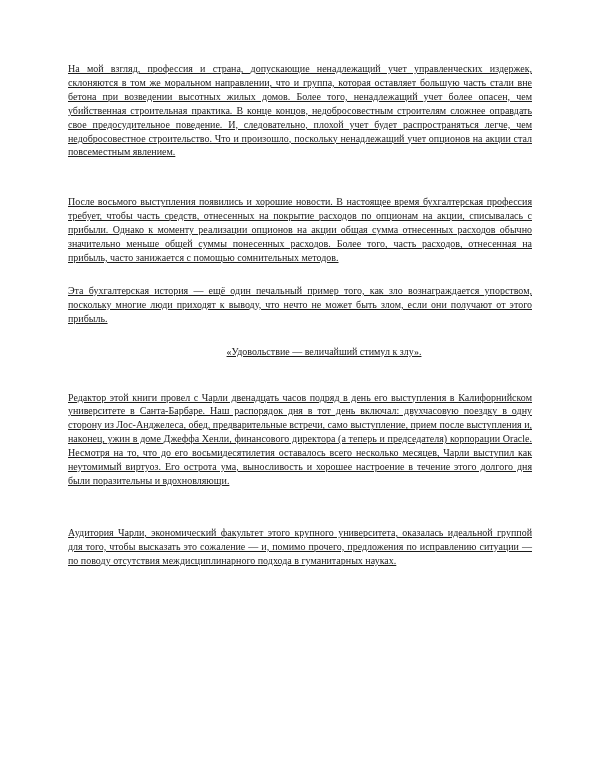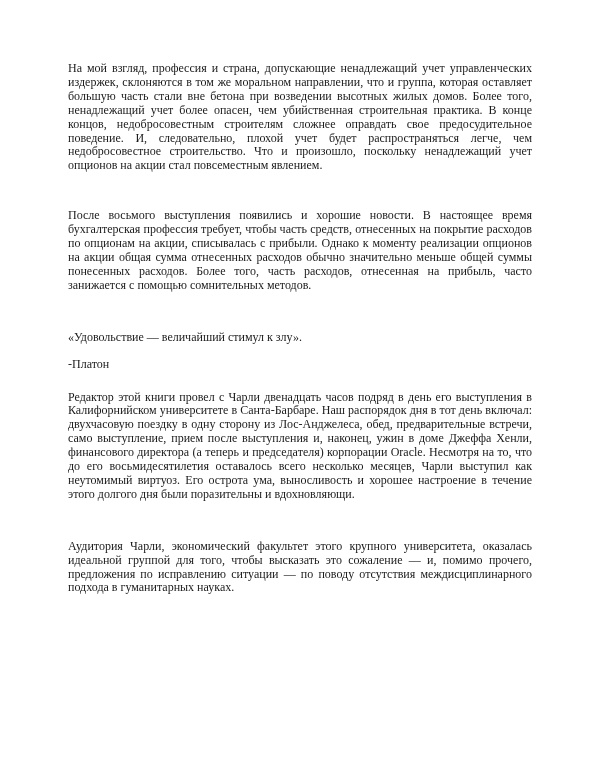--- a/index.html
+++ b/index.html
@@ -27,32 +27,34 @@
 
   .text-column {
     position: absolute;
     left: 68px;
     top: 62px;
     width: 464px;
   }
 
   p.para {
     margin: 0;
-    font-size: 12px;
+    font-size: 10px;
     line-height: 13.9px;
     text-align: justify;
     text-justify: inter-word;
     color: #1a1a1a;
     -webkit-font-smoothing: antialiased;
     hyphens: none;
     word-spacing: 0px;
+    text-decoration: underline;
   }
 
   p.para.flush {
-    text-align: left;
+    text-align: center;
+    margin-left: 48px;
   }
 
   
   .gap-lg { height: 36px; }
   .gap-md { height: 19px; }
   .gap-sm { height: 13px; }
 </style>
 </head>
 <body>
 
@@ -60,28 +62,28 @@
   <div class="text-column">
 
     <p class="para">На мой взгляд, профессия и страна, допускающие ненадлежащий учет управленческих издержек, склоняются в том же моральном направлении, что и группа, которая оставляет большую часть стали вне бетона при возведении высотных жилых домов. Более того, ненадлежащий учет более опасен, чем убийственная строительная практика. В конце концов, недобросовестным строителям сложнее оправдать свое предосудительное поведение. И, следовательно, плохой учет будет распространяться легче, чем недобросовестное строительство. Что и произошло, поскольку ненадлежащий учет опционов на акции стал повсеместным явлением.</p>
 
     <div class="gap-lg"></div>
 
     <p class="para">После восьмого выступления появились и хорошие новости. В настоящее время бухгалтерская профессия требует, чтобы часть средств, отнесенных на покрытие расходов по опционам на акции, списывалась с прибыли. Однако к моменту реализации опционов на акции общая сумма отнесенных расходов обычно значительно меньше общей суммы понесенных расходов. Более того, часть расходов, отнесенная на прибыль, часто занижается с помощью сомнительных методов.</p>
 
     <div class="gap-md"></div>
 
+    <p class="para">Эта бухгалтерская история — ещё один печальный пример того, как зло вознаграждается упорством, поскольку многие люди приходят к выводу, что нечто не может быть злом, если они получают от этого прибыль.</p>
 
     <div class="gap-md"></div>
 
     <p class="para flush">«Удовольствие — величайший стимул к злу».</p>
 
     <div class="gap-sm"></div>
 
-    <p class="para flush">-Платон</p>
 
     <div class="gap-md"></div>
 
     <p class="para">Редактор этой книги провел с Чарли двенадцать часов подряд в день его выступления в Калифорнийском университете в Санта-Барбаре. Наш распорядок дня в тот день включал: двухчасовую поездку в одну сторону из Лос-Анджелеса, обед, предварительные встречи, само выступление, прием после выступления и, наконец, ужин в доме Джеффа Хенли, финансового директора (а теперь и председателя) корпорации Oracle. Несмотря на то, что до его восьмидесятилетия оставалось всего несколько месяцев, Чарли выступил как неутомимый виртуоз. Его острота ума, выносливость и хорошее настроение в течение этого долгого дня были поразительны и вдохновляющи.</p>
 
     <div class="gap-md"></div>
 
 
     <div class="gap-md"></div>
 

